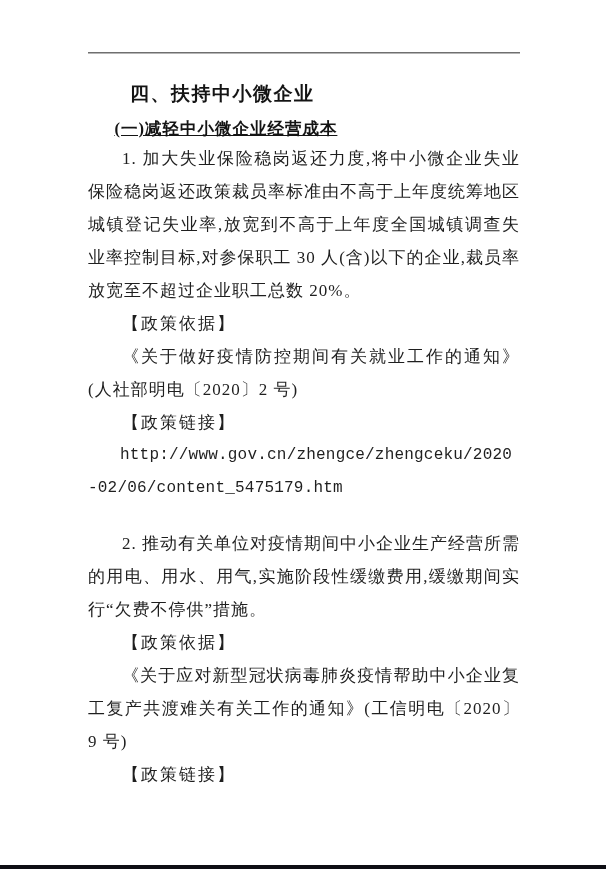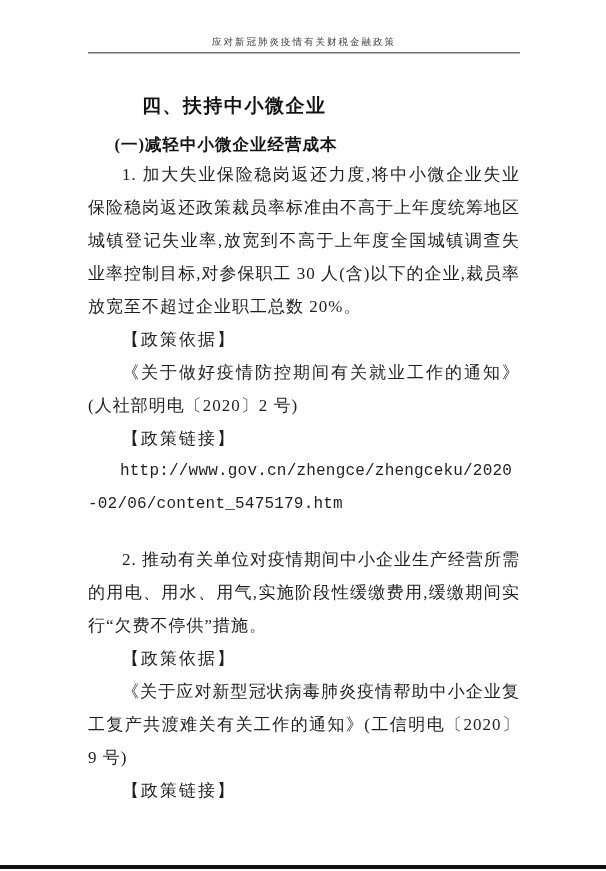--- a/index.html
+++ b/index.html
@@ -21,33 +21,34 @@
   .header-rule {
     position:absolute; top:52px; left:88px; right:86px;
     height:0;
     border-top:1px solid #6f6f6f;
     border-bottom:1px solid #b5b5b5;
   }
   main {
     position:absolute; top:70px; left:88px; right:86px;
   }
   h1.section-title {
-    margin:16px; padding-top:8px;
+    margin:4px; padding-top:8px;
     font-family:"Liberation Sans", sans-serif;
     font-size:19px; font-weight:bold;
     line-height:24px; letter-spacing:1.5px;
     text-indent:2em;
     color:#141414;
   }
   h2.subsection-title {
     margin:12px 0 0 0;
     font-size:16.5px; font-weight:bold;
     line-height:22px; letter-spacing:1px;
     text-indent:1.6em;
     color:#141414;
+    text-decoration:underline;
   }
   .policy-item { margin-top:2px; }
   .policy-item + .policy-item { margin-top:22px; }
   .policy-item p {
     margin:0;
     font-size:17px; line-height:33px;
     letter-spacing:1px;
     text-align:justify;
     text-indent:2em;
   }
@@ -67,21 +68,20 @@
     position:absolute; left:0; right:0; bottom:2px;
     height:4px;
     background:var(--bottom-bar, #0e0e14);
   }
 </style>
 </head>
 <body>
 
 <div class="page">
 
-  <div class="running-header">应对新冠肺炎疫情有关财税金融政策</div>
 
   <div class="header-rule"></div>
 
   <main>
 
     <h1 class="section-title">四、扶持中小微企业</h1>
 
     <h2 class="subsection-title">(一)减轻中小微企业经营成本</h2>
 
     <section class="policy-item">

